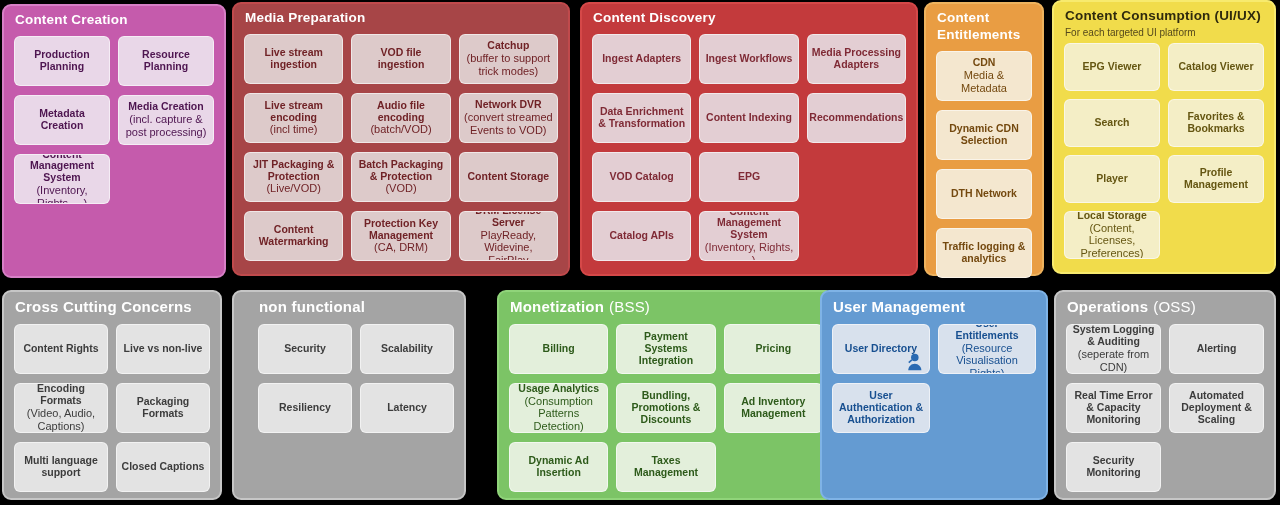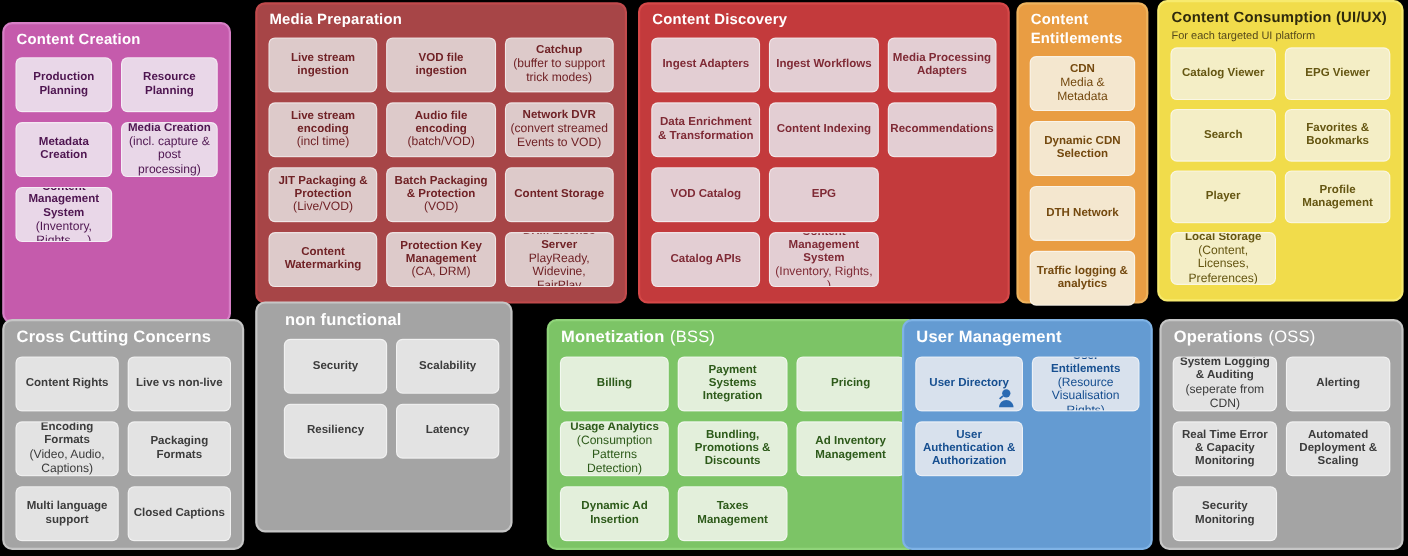--- a/index.html
+++ b/index.html
@@ -34,27 +34,27 @@
     background:var(--box-fill,#eee);color:var(--box-text,#333);
     border:1px solid rgba(255,255,255,0.55);
     display:flex;flex-direction:column;align-items:center;justify-content:center;
     text-align:center;padding:2px 4px;overflow:hidden;
   }
   .box.spacer{visibility:hidden;}
   .box .t{font-weight:bold;font-size:10.5px;line-height:1.12;}
   .box .s{font-size:11px;line-height:1.15;}
   .box .person-icon{position:absolute;right:5px;bottom:1px;}
   
-  .p0{left:2px;top:20px;width:208px;height:274px;--cols:2;}
+  .p0{left:2px;top:4px;width:224px;height:274px;--cols:2;}
   .p1{left:232px;top:2px;width:338px;height:274px;--cols:3;}
   .p2{left:580px;top:2px;width:338px;height:274px;--cols:3;}
   .p3{left:924px;top:2px;width:120px;height:274px;--cols:1;}
   .p4{left:1052px;top:0;width:224px;height:274px;--cols:2;}
   .p5{left:2px;top:290px;width:220px;height:210px;--cols:2;}
-  .p6{left:232px;top:274px;width:234px;height:210px;padding-left:24px;--cols:2;}
+  .p6{left:232px;top:290px;width:234px;height:210px;padding-left:24px;--cols:2;}
   .p7{left:474px;top:290px;width:338px;height:210px;margin-left:23px;--cols:3;}
   .p8{left:820px;top:290px;width:228px;height:210px;--cols:2;}
   .p9{left:1054px;top:290px;width:222px;height:210px;--cols:2;}
 </style>
 </head>
 <body>
 
 <div class="canvas">
 
   <section class="panel p0" style="--fill: #c55bac; --border: #d77fc6; --box-fill: #e9d7e8; --box-text: #4e1550; --title-color: #ffffff;">
@@ -189,24 +189,24 @@
           <div class="t">Traffic logging &amp; analytics</div>
         </div>
       </div>
   </section>
 
   <section class="panel p4" style="--fill: #f1dc4b; --border: #f7ea6e; --box-fill: #f4eec6; --box-text: #655612; --title-color: #2f2a0d; --subtitle-color: #55491c;">
     <h2 class="ptitle"><span class="tmain">Content Consumption (UI/UX)</span></h2>
     <div class="psub">For each targeted UI platform</div>
     <div class="boxes">
         <div class="box">
+          <div class="t">EPG Viewer</div>
+        </div>
+        <div class="box">
           <div class="t">Catalog Viewer</div>
-        </div>
-        <div class="box">
-          <div class="t">EPG Viewer</div>
         </div>
         <div class="box">
           <div class="t">Search</div>
         </div>
         <div class="box">
           <div class="t">Favorites &amp; Bookmarks</div>
         </div>
         <div class="box">
           <div class="t">Player</div>
         </div>

